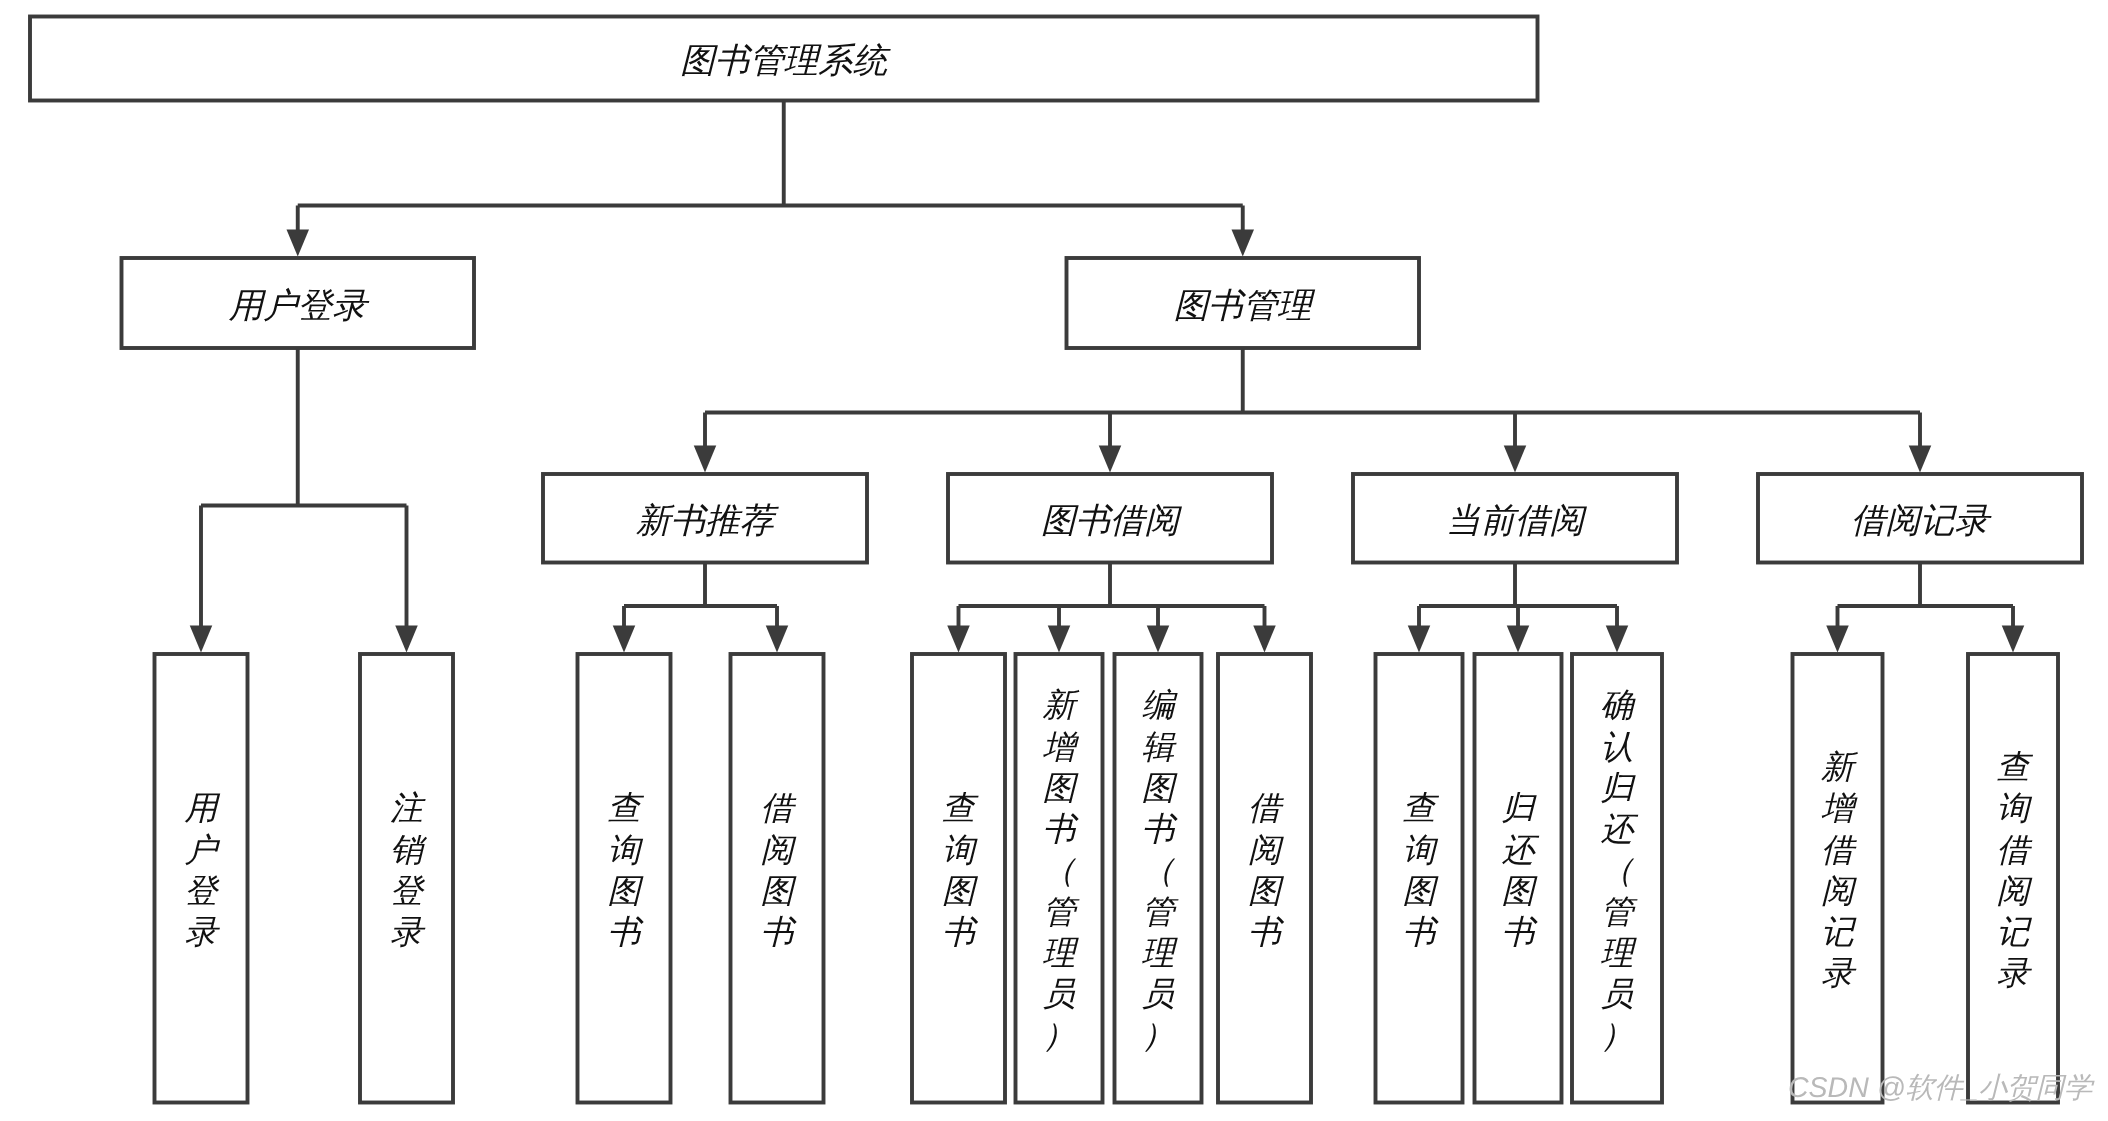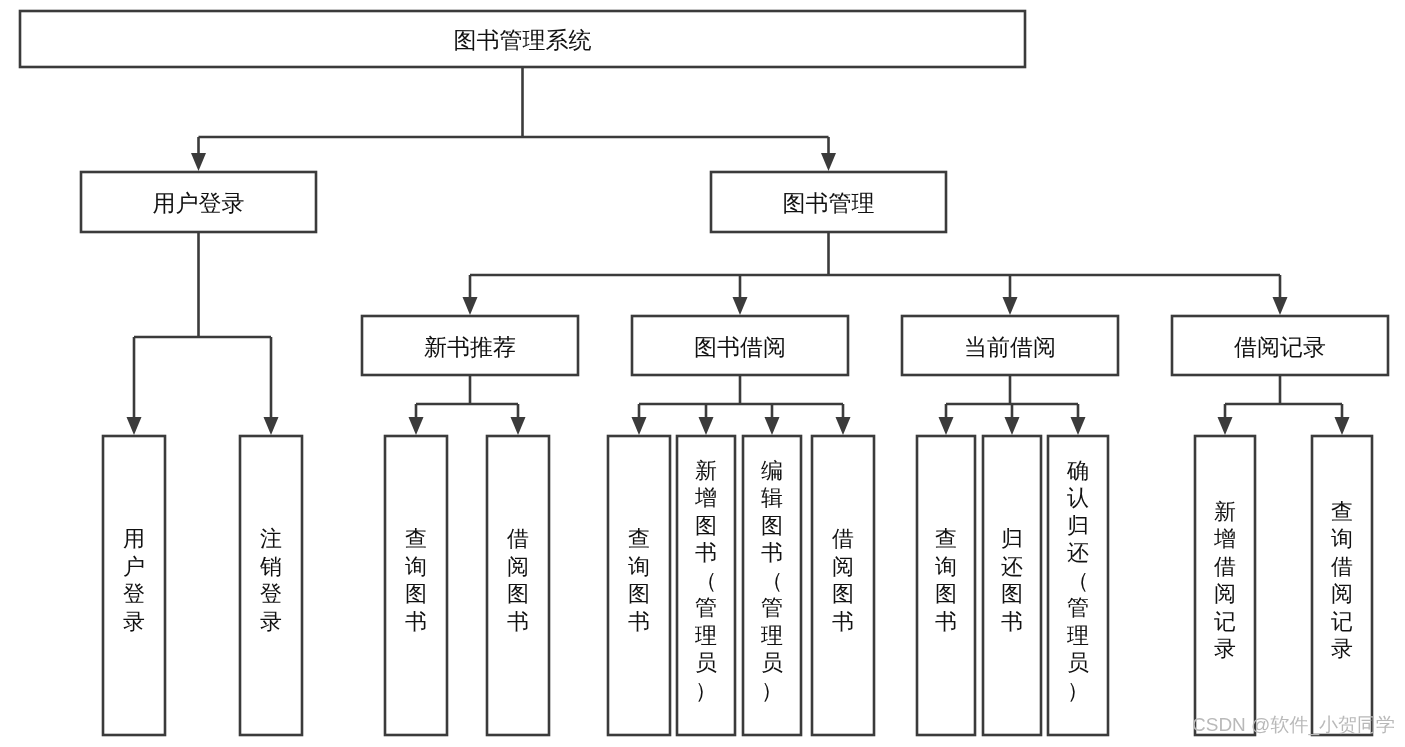--- a/index.html
+++ b/index.html
@@ -10,20 +10,21 @@
   }
   body {
     font-family: "Liberation Sans", "DejaVu Sans", sans-serif;
   }
   #diagram-root {
     position: relative;
     width: 1405px;
     height: 747px;
     background: #ffffff;
     overflow: hidden;
+    font-style: italic;
   }
   svg.diagram-canvas {
     position: absolute;
     top: 0;
     left: 0;
     width: 1405px;
     height: 747px;
     display: block;
   }
   .node-box {

